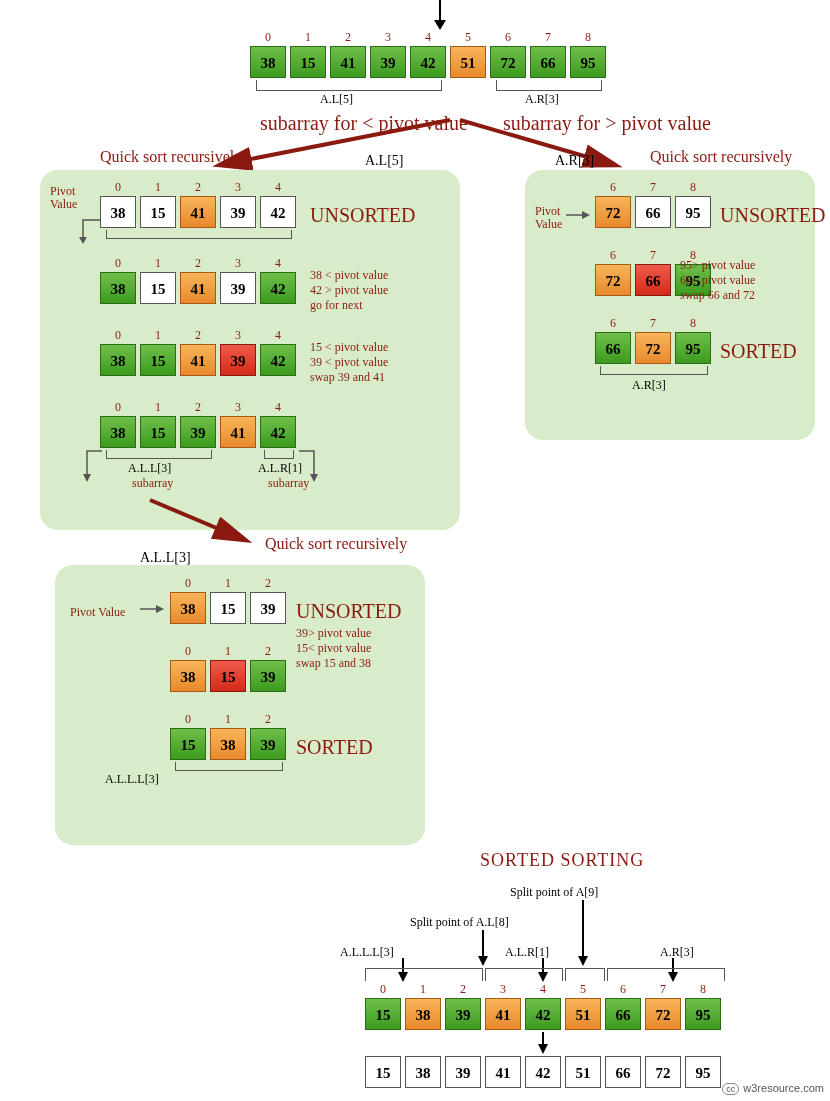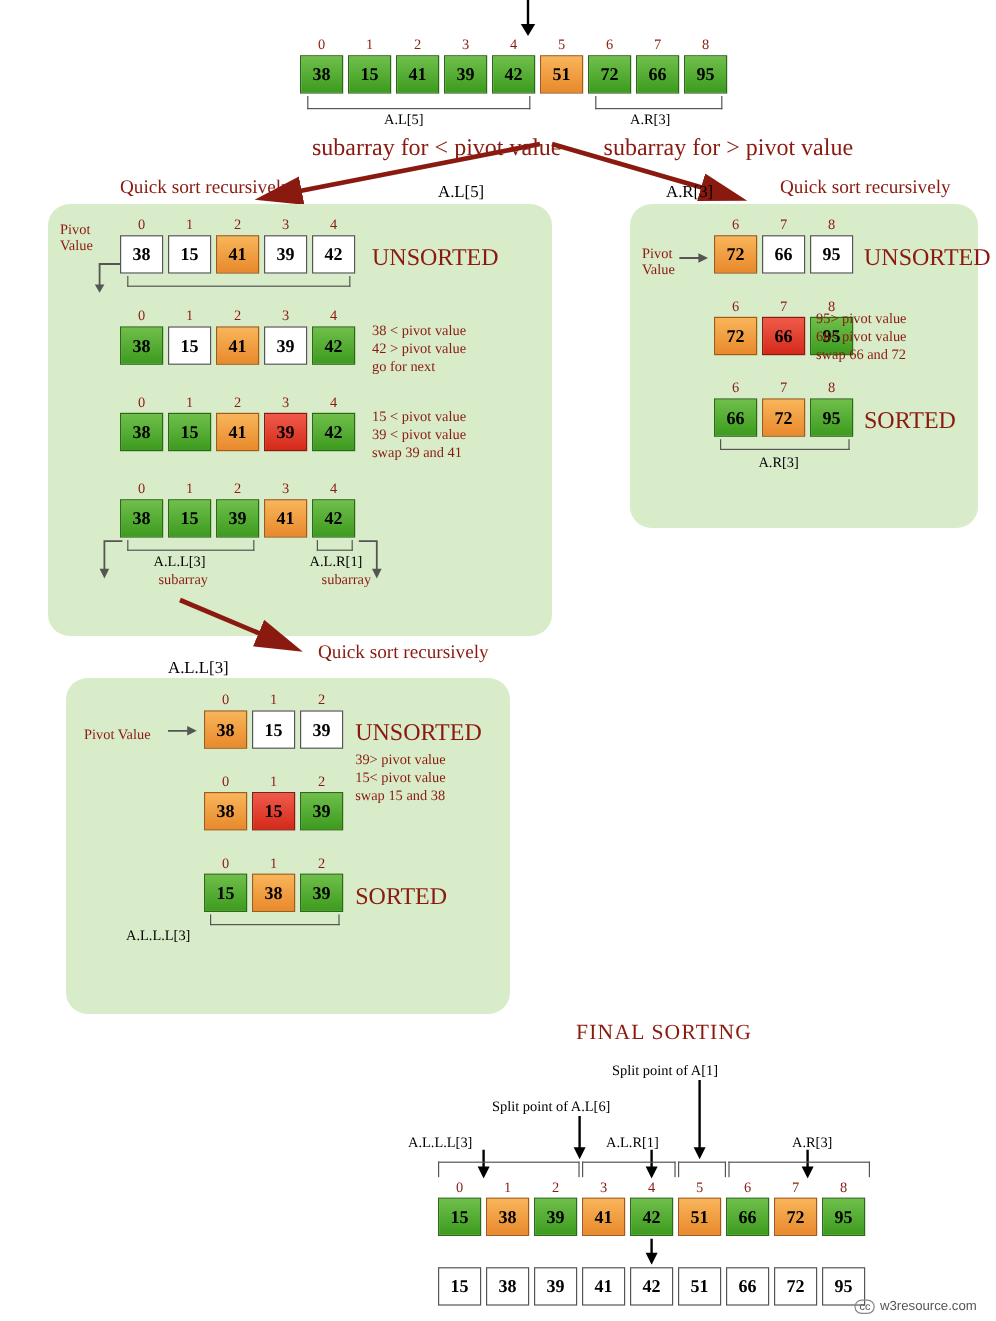--- a/index.html
+++ b/index.html
@@ -10,21 +10,21 @@
 .cell-white{background:#fff;color:#000;border-color:#555}
 .cell-red{background:linear-gradient(#ef5a4a,#d42a1a);color:#000;border-color:#8a1a10}
 .idx{position:absolute;font-size:12px;color:#8a1a10;text-align:center;width:36px}
 .panel{position:absolute;background:#d9ecc9;border-radius:18px}
 .label{position:absolute;font-size:20px;color:#8a1a10}
 .label-dark{position:absolute;font-size:14px;color:#000}
 .title{position:absolute;font-size:16px;color:#8a1a10}
 .bracket{position:absolute;border:1px solid #555;border-top:none}
 .bracket-up{position:absolute;border:1px solid #555;border-bottom:none}
 .small{font-size:12px}
-.footer{position:absolute;right:16px;bottom:6px;font-size:11px;color:#555;font-family:Arial}
+.footer{position:absolute;right:6px;bottom:6px;font-size:11px;color:#555;font-family:Arial}
 .cc{display:inline-block;border:1px solid #888;border-radius:9px;font-size:9px;padding:0 3px;margin-right:4px;color:#555}
 </style>
 </head>
 <body>
 
 <div class="canvas">
 
 <svg style="position:absolute;left:430px;top:0px" width="20" height="30">
 <line x1="10" y1="0" x2="10" y2="22" stroke="#000" stroke-width="2"></line>
 <polygon points="10,30 4,20 16,20" fill="#000"></polygon>
@@ -231,24 +231,24 @@
 <div class="idx" style="left:170px;top:712px">0</div>
 <div class="idx" style="left:210px;top:712px">1</div>
 <div class="idx" style="left:250px;top:712px">2</div>
 <div class="cell cell-green" style="left:170px;top:728px">15</div>
 <div class="cell cell-orange" style="left:210px;top:728px">38</div>
 <div class="cell cell-green" style="left:250px;top:728px">39</div>
 <div class="label" style="left:296px;top:736px">SORTED</div>
 <div class="bracket" style="left:175px;top:762px;width:106px;height:8px"></div>
 <div class="label-dark small" style="left:105px;top:772px">A.L.L.L[3]</div>
 
-<div class="title" style="left:480px;top:850px;font-size:18px;letter-spacing:1px">FINAL SORTING</div>
-
-<div class="label-dark small" style="left:510px;top:885px">Split point of A[1]</div>
-<div class="label-dark small" style="left:410px;top:915px">Split point of A.L[6]</div>
+<div class="title" style="left:480px;top:850px;font-size:18px;letter-spacing:1px">SORTED SORTING</div>
+
+<div class="label-dark small" style="left:510px;top:885px">Split point of A[9]</div>
+<div class="label-dark small" style="left:410px;top:915px">Split point of A.L[8]</div>
 <div class="label-dark small" style="left:340px;top:945px">A.L.L.L[3]</div>
 <div class="label-dark small" style="left:505px;top:945px">A.L.R[1]</div>
 <div class="label-dark small" style="left:660px;top:945px">A.R[3]</div>
 
 <svg style="position:absolute;left:576px;top:900px" width="14" height="66">
       <line x1="7" y1="0" x2="7" y2="58" stroke="#000" stroke-width="2"></line>
       <polygon points="7,66 2,56 12,56" fill="#000"></polygon>
     </svg>
 <svg style="position:absolute;left:476px;top:930px" width="14" height="36">
       <line x1="7" y1="0" x2="7" y2="28" stroke="#000" stroke-width="2"></line>

